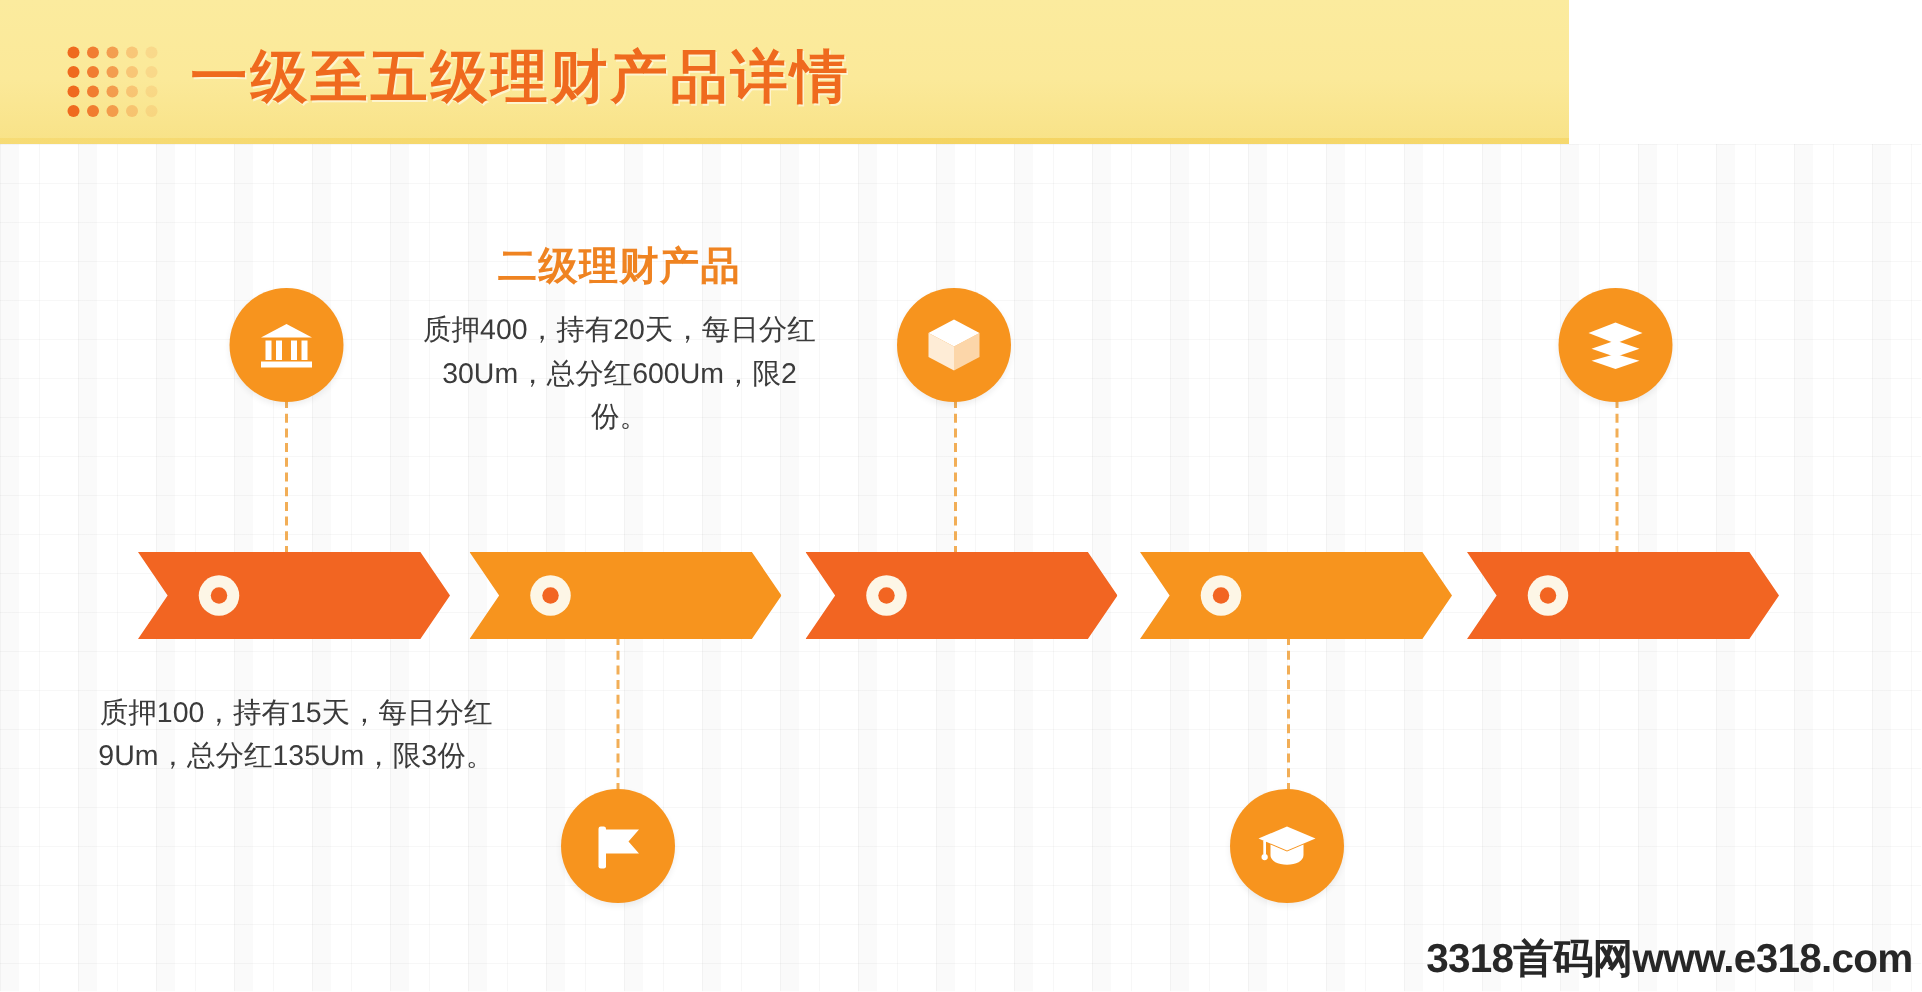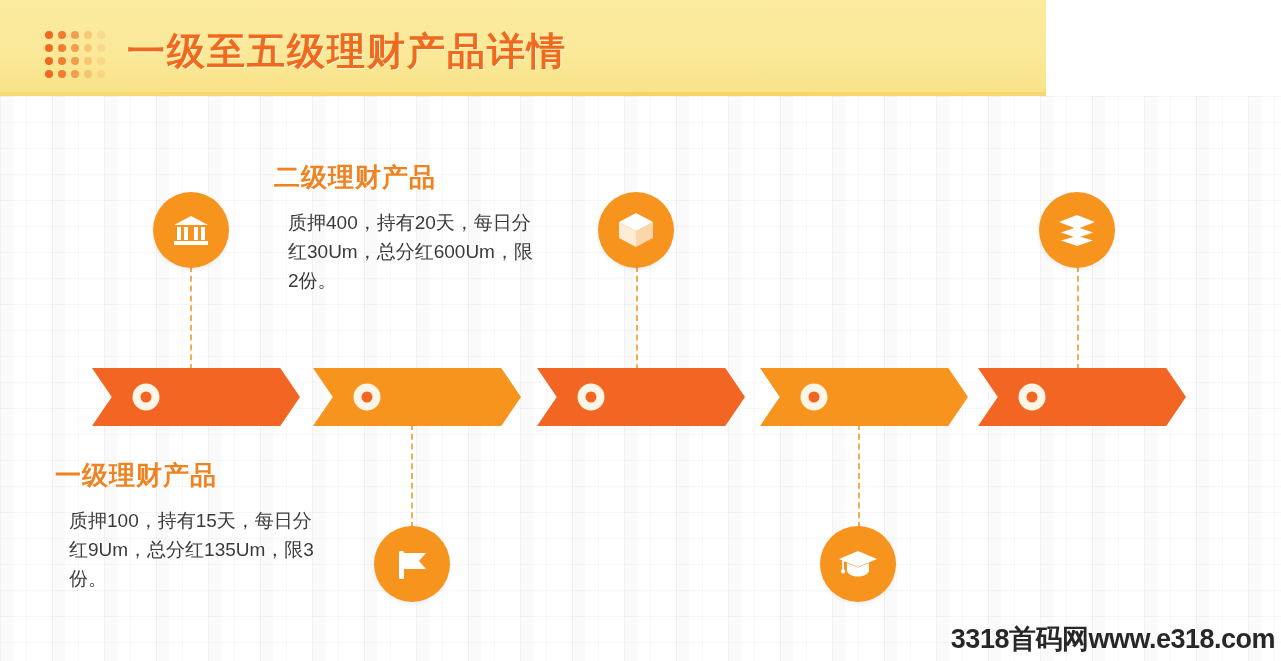--- a/index.html
+++ b/index.html
@@ -147,35 +147,35 @@
     border-radius: 50%;
     background: #f7941e;
     display: flex;
     align-items: center;
     justify-content: center;
     box-shadow: 0 2px 4px rgba(0,0,0,.07);
   }
   .icon-badge svg { display: block; }
 
   
-  .block { position: absolute; }
+  .block { position: absolute; text-align: center; }
   .block-title {
     font-size: 26px;
     font-weight: bold;
     color: #ef8321;
     letter-spacing: 1px;
     margin: 0 0 12px 0;
     white-space: nowrap;
     text-shadow: 0.5px 0.5px 0 rgba(255,255,255,.5);
   }
   .block-desc {
     font-size: 19px;
     line-height: 1.52;
     color: #3b3b3b;
-    margin: 14px;
+    margin: 4px;
   }
 
   
   .watermark {
     position: absolute;
     right: 6px;
     bottom: 4px;
     font-size: 27px;
     font-weight: bold;
     color: #1c1c1c;
@@ -306,21 +306,20 @@
     <span>
       <svg width="40" height="40" viewBox="0 0 40 40" fill="#ffffff">
         <polygon points="20,5 38,12 20,19 2,12"></polygon>
         <polygon points="20,17 36,22.5 20,28 4,22.5"></polygon>
         <polygon points="20,26 36,30.5 20,36 4,30.5"></polygon>
       </svg>
     </span>
   </div>
 
   <div class="block" style="left:55px; top:458px; width:285px;">
-    <div class="block-title">一级理财产品</div>
     <div class="block-desc">质押100，持有15天，每日分红9Um，总分红135Um，限3份。</div>
   </div>
 
   <div class="block" style="left:274px; top:160px; width:278px;">
     <div class="block-title">二级理财产品</div>
     <div class="block-desc">质押400，持有20天，每日分红30Um，总分红600Um，限2份。</div>
   </div>
 
 
 

